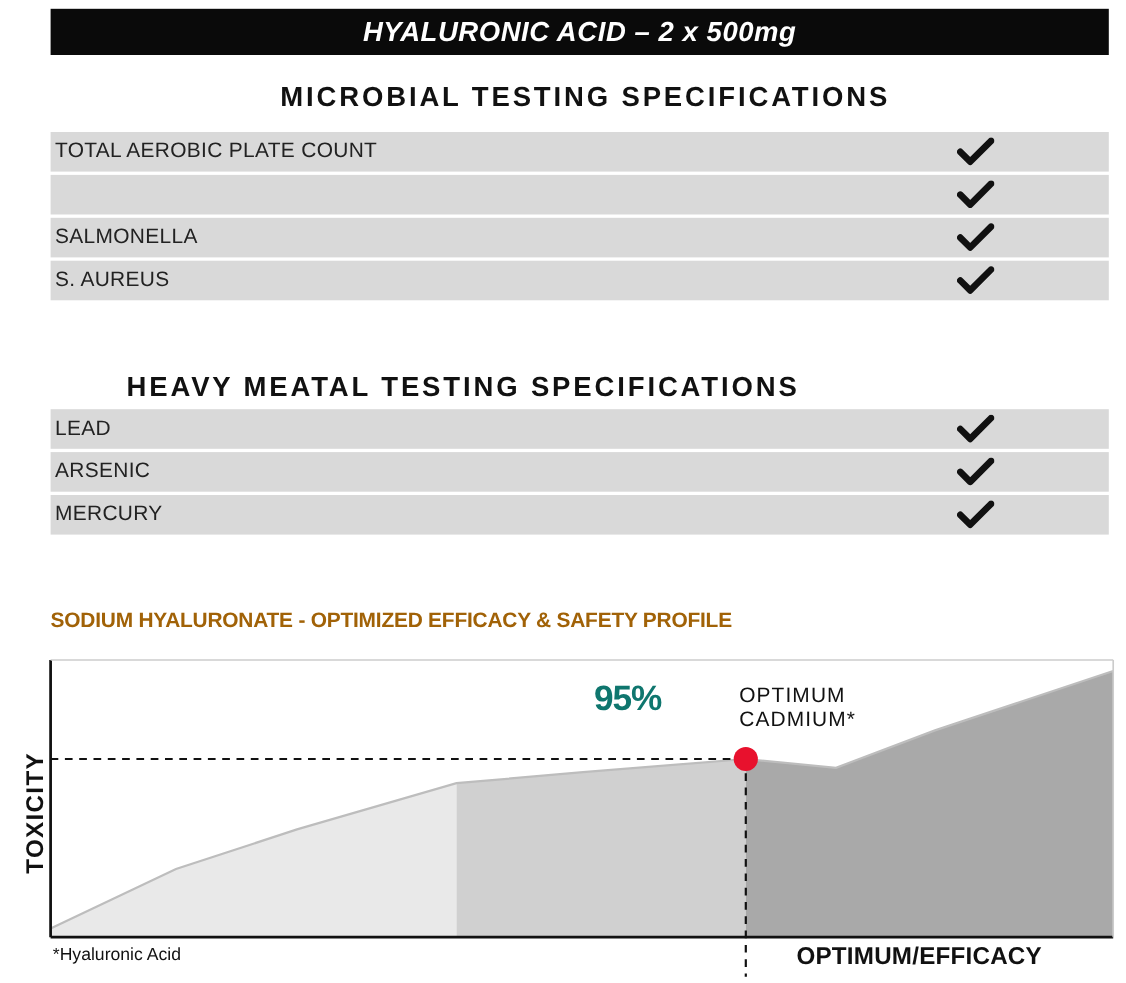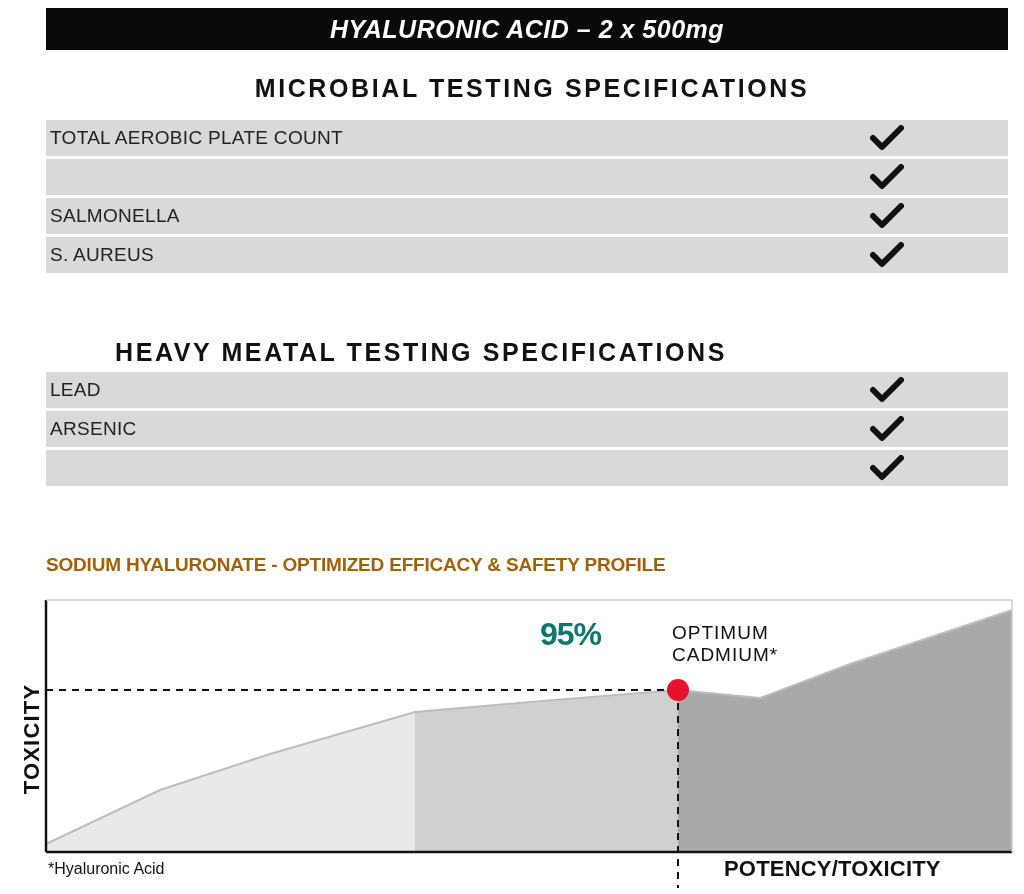--- a/index.html
+++ b/index.html
@@ -233,20 +233,21 @@
     </div>
     <div class="spec-row">
       <span class="spec-label">ARSENIC</span>
       <span class="check-icon">
         <svg width="34" height="26" viewBox="0 0 34 26">
             <path d="M3 13 L12 22 L31 3" stroke="#111111" stroke-width="6" fill="none" stroke-linecap="round" stroke-linejoin="round"></path>
           </svg>
       </span>
     </div>
     <div class="spec-row">
+      <span class="spec-label">MERCURY</span>
       <span class="check-icon">
         <svg width="34" height="26" viewBox="0 0 34 26">
             <path d="M3 13 L12 22 L31 3" stroke="#111111" stroke-width="6" fill="none" stroke-linecap="round" stroke-linejoin="round"></path>
           </svg>
       </span>
     </div>
   </div>
 
   <div id="efficacy-heading">SODIUM HYALURONATE - OPTIMIZED EFFICACY &amp; SAFETY PROFILE</div>
 
@@ -267,21 +268,21 @@
       <line x1="46" y1="6" x2="1012" y2="6" stroke="#cccccc" stroke-width="1.5"></line>
       <line x1="1012" y1="6" x2="1012" y2="258" stroke="#cccccc" stroke-width="1.5"></line>
 
       <line x1="46" y1="96" x2="678" y2="96" stroke="#111111" stroke-width="2" stroke-dasharray="7,6"></line>
       <line x1="678" y1="96" x2="678" y2="294" stroke="#111111" stroke-width="2" stroke-dasharray="7,6"></line>
 
       <circle cx="678" cy="96" r="11" fill="#e8112d"></circle>
     </svg>
 
     <div class="y-axis-label">TOXICITY</div>
-    <div class="x-axis-label">POTENCY/TOXICITY</div>
+    <div class="x-axis-label">OPTIMUM/EFFICACY</div>
 
     <div class="callout-percent">95%</div>
     <div class="callout-text">
       <div>OPTIMUM</div>
       <div>CADMIUM*</div>
     </div>
 
     <div class="footnote">*Hyaluronic Acid</div>
   </div>
 

